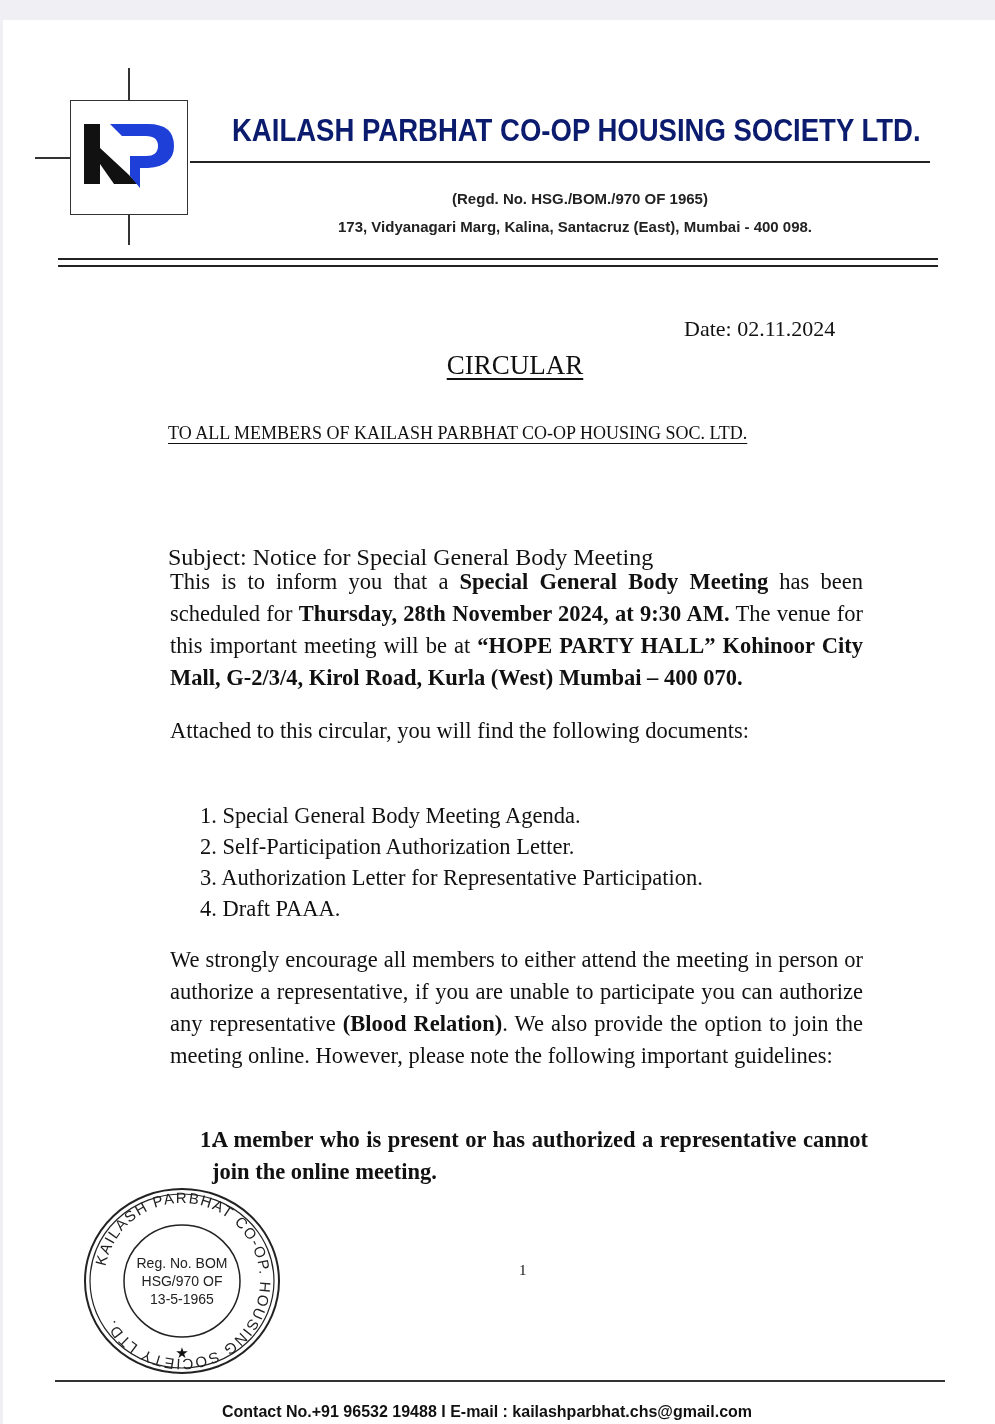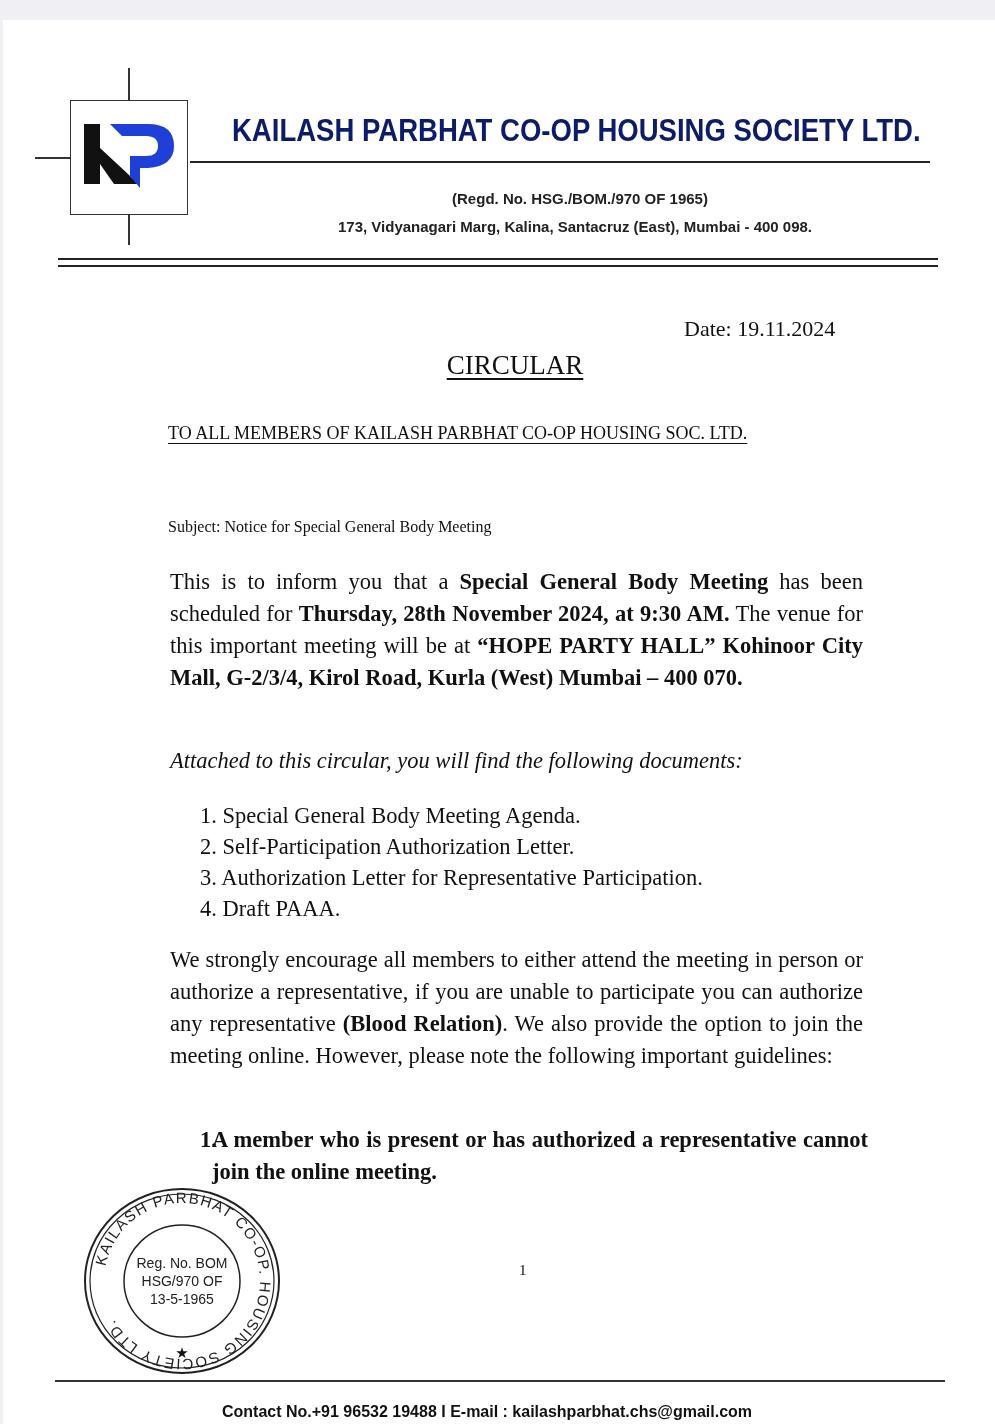--- a/index.html
+++ b/index.html
@@ -48,29 +48,29 @@
     }
     .title {
       position: absolute; left: 0; width: 1030px; top: 350px; text-align: center;
       font-size: 27px; text-decoration: underline; text-underline-offset: 4px;
     }
     .to-all {
       position: absolute; left: 168px; top: 416px; width: 700px;
       font-size: 18px; line-height: 35px; text-decoration: underline; text-underline-offset: 4px;
     }
     .subject {
-      position: absolute; left: 168px; top: 518px; font-size: 16px; white-space: nowrap;
+      position: absolute; left: 168px; top: 544px; font-size: 24px; white-space: nowrap;
     }
     .para {
       position: absolute; left: 170px; width: 693px;
       font-size: 22.5px; line-height: 32px; text-align: justify;
     }
     .para b { font-weight: bold; }
     .p1 { top: 566px; }
-    .p2 { top: 745px; font-style: italic; }
+    .p2 { top: 715px; }
     .p3 { top: 944px; }
     .doclist {
       position: absolute; left: 200px; top: 800px; margin: 0; padding: 0; list-style: none;
       font-size: 22.5px; line-height: 31px; font-weight: normal;
     }
     .doclist li { white-space: nowrap; }
     .guideline {
       position: absolute; left: 200px; top: 1124px; width: 668px;
       font-size: 22.5px; line-height: 32px; font-weight: bold;
     }
@@ -101,21 +101,21 @@
   <polygon points="0,6 16,6 16,30 44,56 54,66 30,66 16,46 16,66 0,66" fill="#111"></polygon>
   <path d="M26,6 L64,6 Q90,6 90,28 Q90,48 64,50 L56,50 L56,70 L46,58 L46,38 L62,38 Q74,38 74,28 Q74,18 62,18 L38,18 Z" fill="#1e3fd8"></path>
 </svg>
 <div class="org-name">KAILASH PARBHAT CO-OP HOUSING SOCIETY LTD.</div>
 <div class="head-rule"></div>
 <div class="regd">(Regd. No. HSG./BOM./970 OF 1965)</div>
 <div class="addr">173, Vidyanagari Marg, Kalina, Santacruz (East), Mumbai - 400 098.</div>
 <div class="dbl-rule-1"></div>
 <div class="dbl-rule-2"></div>
 
-<div class="date">Date: 19.11.2024</div>
+<div class="date">Date: 02.11.2024</div>
 <div class="title">CIRCULAR</div>
 <div class="to-all">TO ALL MEMBERS OF KAILASH PARBHAT CO-OP HOUSING SOC. LTD.</div>
 <div class="subject">Subject: Notice for Special General Body Meeting</div>
 
 <div class="para p1">
   <span>This is to inform you that a </span><b>Special General Body Meeting</b><span> has been scheduled for </span><b>Thursday, 28th November 2024, at 9:30 AM.</b><span> The venue for this important meeting will be at </span><b>“HOPE PARTY HALL” Kohinoor City Mall, G-2/3/4, Kirol Road, Kurla (West) Mumbai – 400 070.</b>
 </div>
 
 <div class="para p2">Attached to this circular, you will find the following documents:</div>
 

